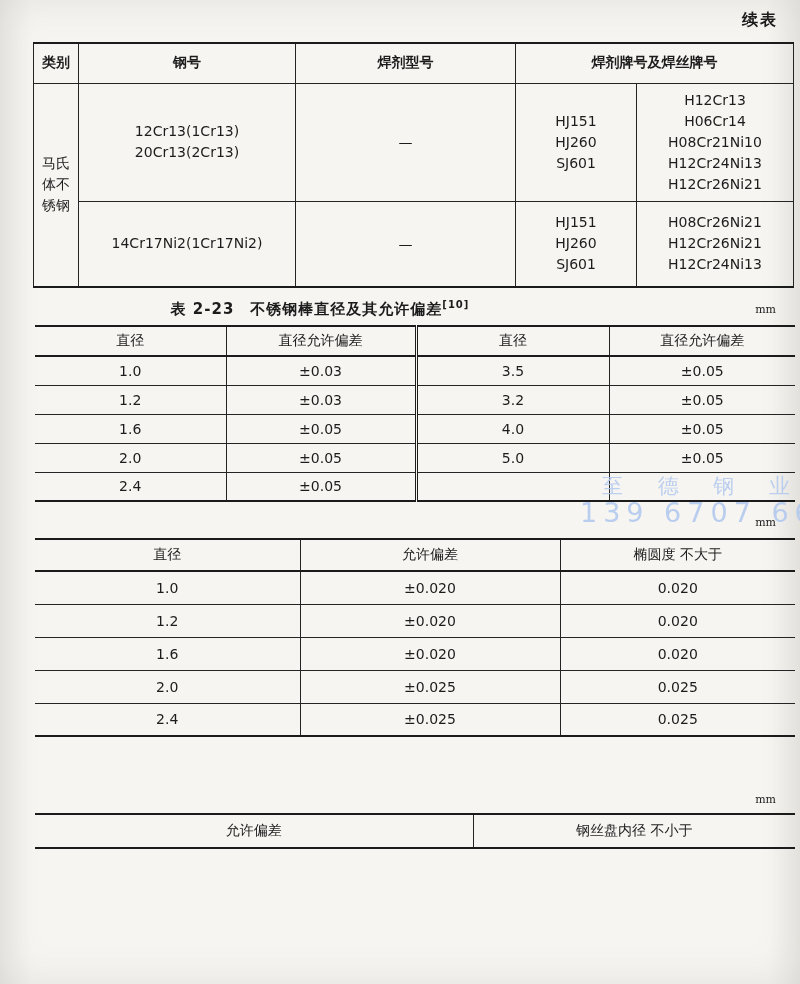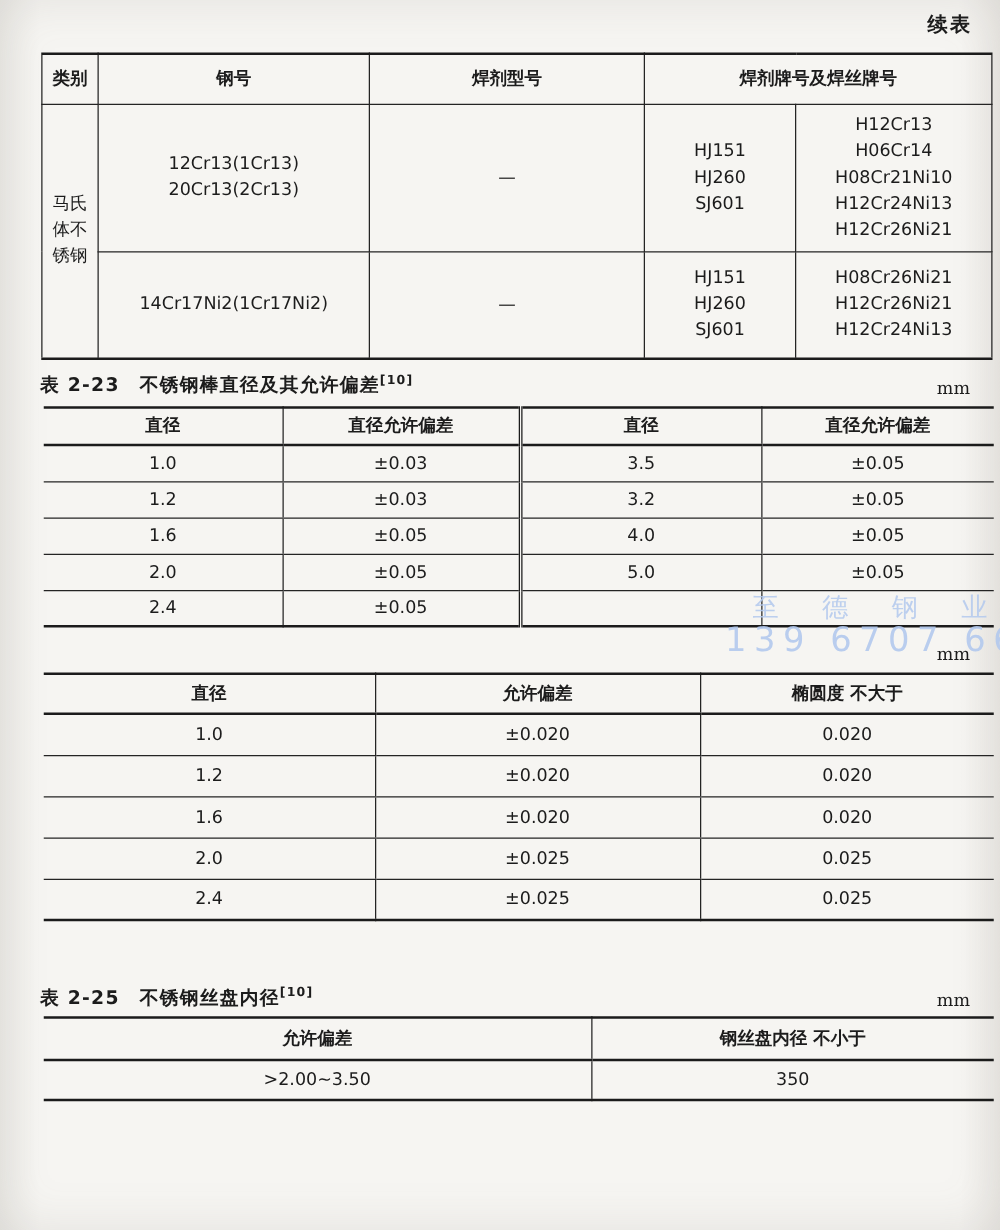--- a/index.html
+++ b/index.html
@@ -21,27 +21,27 @@
   .weld{width:760px;height:244px;}
   .weld td,.weld th{border:1.2px solid #242424;}
   .weld{border-top:2.5px solid #1b1b1b;border-bottom:2.5px solid #1b1b1b;}
   .weld th{font-weight:bold;}
   .weld .hdr{height:40px;}
 
   
   .book{width:760px;}
   .book td,.book th{border-top:1.5px solid #242424;border-bottom:1.5px solid #242424;}
   .book{border-top:2.5px solid #1b1b1b;border-bottom:2.5px solid #1b1b1b;}
-  .book th{border-bottom:2px solid #1b1b1b;font-weight:bold;}
+  .book th{border-bottom:2px solid #1b1b1b;font-weight:normal;}
   .vln{border-left:1.2px solid #242424 !important;}
   .vdbl{border-left:3px double #1b1b1b !important;}
 
-  .tbl-title{width:640px;font-size:15px;font-weight:bold;letter-spacing:1px;padding-left:32px;}
+  .tbl-title{width:640px;text-align:center;font-size:15px;font-weight:bold;letter-spacing:1px;}
   .tbl-title sup{font-size:10px;font-weight:bold;}
-  .unit{font-size:14px;font-family:"DejaVu Serif","Liberation Serif",serif;right:24px;}
+  .unit{font-size:11px;font-family:"DejaVu Serif","Liberation Serif",serif;right:24px;}
 
   .wm{color:#b3c9ee;opacity:.85;letter-spacing:14px;font-size:21px;white-space:nowrap;}
   .wm2{color:#b3c9ee;opacity:.9;letter-spacing:6px;font-size:27px;white-space:nowrap;}
 </style>
 </head>
 <body>
 
 <div id="page">
 
   <div class="abs continued">续表</div>
@@ -180,35 +180,28 @@
           <td class="vln">0.025</td>
         </tr>
     <tr style="height:33px">
           <td>2.4</td>
           <td class="vln">±0.025</td>
           <td class="vln">0.025</td>
         </tr>
   </tbody>
     </table>
 
-  <div class="abs tbl-title" style="top:789px;left:0;">
-    <span>表 2-25　不锈钢丝盘内径</span><sup>[10]</sup>
-  </div>
   <div class="abs unit" style="top:793px;">mm</div>
 
   <table class="abs book" style="top:813px;left:35px;">
     <colgroup>
         <col style="width:438px">
         <col style="width:322px">
       </colgroup>
     <tbody>
         <tr style="height:34px">
       <th>允许偏差</th>
       <th class="vln">钢丝盘内径 不小于</th>
     </tr>
-    <tr style="height:32px">
-          <td>&gt;2.00~3.50</td>
-          <td class="vln">350</td>
-        </tr>
   </tbody>
     </table>
 
 </div>
 
 </body></html>

